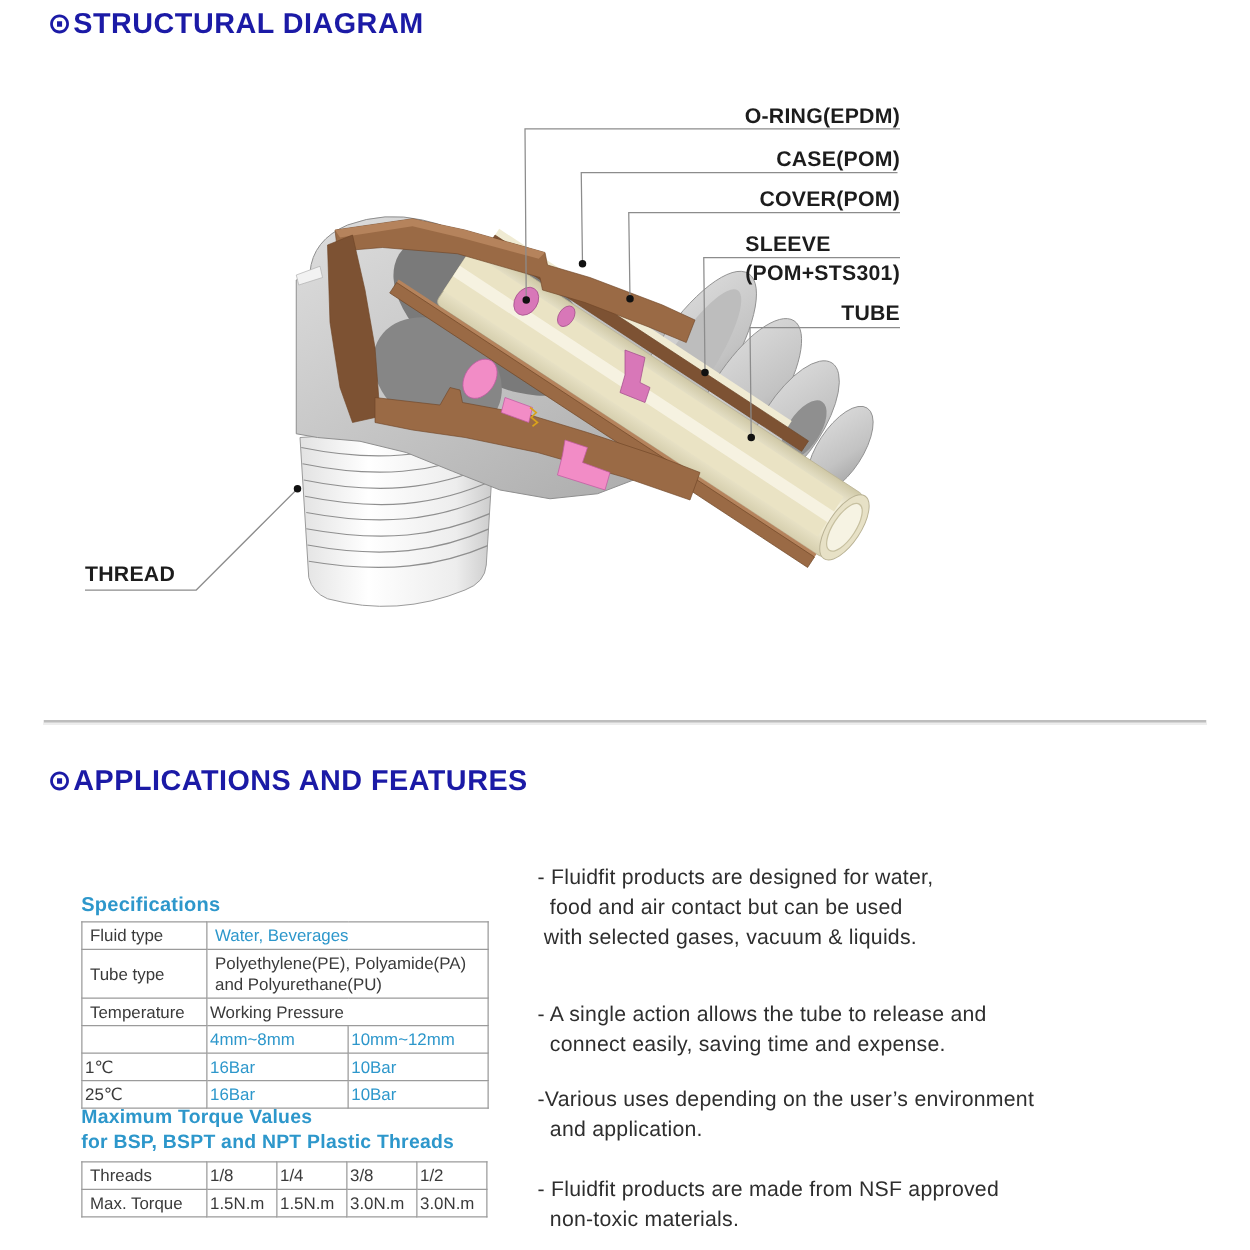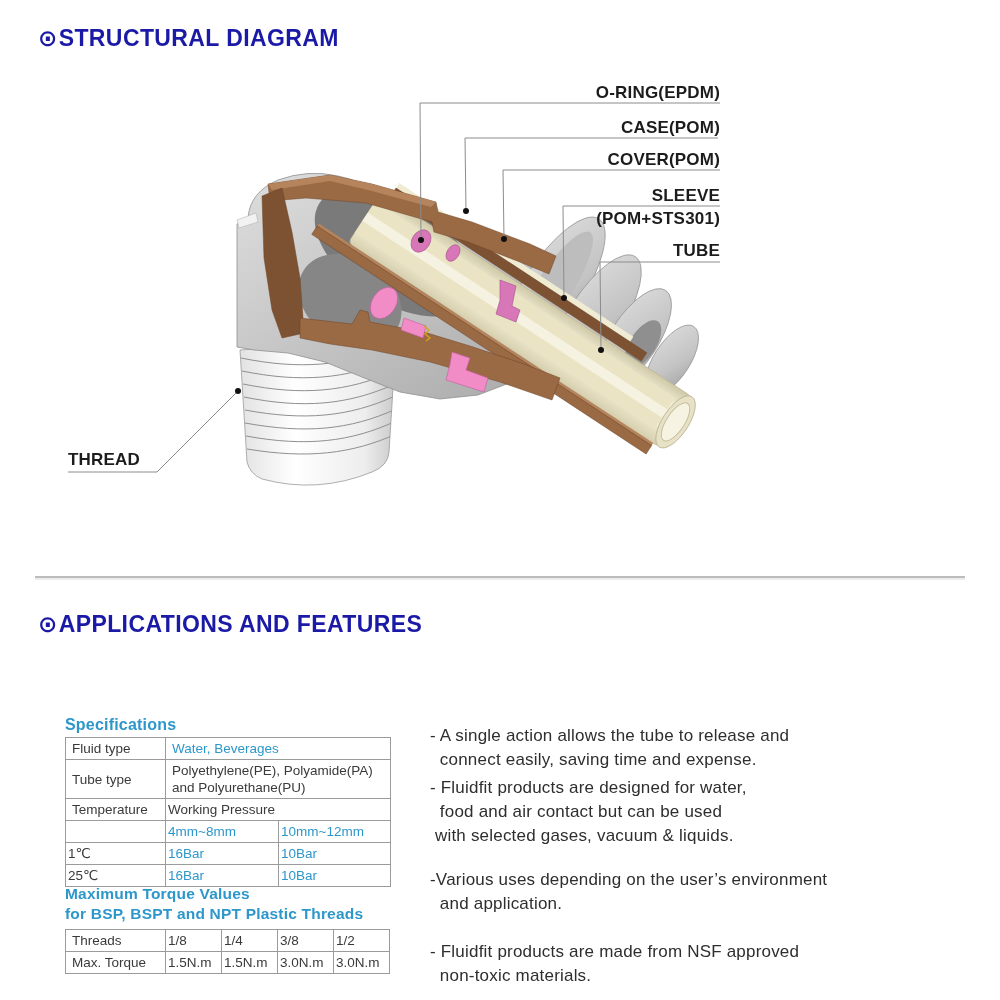--- a/index.html
+++ b/index.html
@@ -8,28 +8,28 @@
     font-family:"Liberation Sans","DejaVu Sans",sans-serif;
     color:var(--text_dark,#2a2a2a);
   }
   
   .sec-head{
     position:absolute;left:38px;
     font-size:23px;font-weight:bold;letter-spacing:.4px;
     color:var(--heading_blue,#1b1aa6);white-space:nowrap;
   }
   .sec-head .bullet{font-weight:bold;margin-right:1px;}
-  #head-structural{top:5px;margin-top:20px;}
+  #head-structural{top:5px;}
   #head-applications{top:611px;}
 
   
   #diagram-wrap{position:absolute;top:0;left:0;width:1000px;height:575px;}
   #diagram-svg{position:absolute;top:0;left:0;}
   .diagram-label{
-    position:absolute;right:280px;text-align:right;
+    position:absolute;right:280px;text-align:left;
     font-size:17px;font-weight:600;color:var(--label_dark,#1c1c1c);
     letter-spacing:.2px;white-space:nowrap;line-height:21px;
   }
   #lbl-oring{top:82px;}
   #lbl-case{top:117px;}
   #lbl-cover{top:149px;}
   #lbl-sleeve{top:184px;line-height:23px;}
   #lbl-tube{top:240px;margin-left:27px;}
   #lbl-thread{position:absolute;left:68px;top:450px;font-size:17px;font-weight:600;color:var(--label_dark,#1c1c1c);letter-spacing:.2px;}
 
@@ -292,22 +292,22 @@
       <td class="ctr">1.5N.m</td>
       <td class="ctr">1.5N.m</td>
       <td class="ctr">3.0N.m</td>
       <td class="ctr">3.0N.m</td>
     </tr>
   </tbody>
     </table>
 </div>
 
 <div id="features">
-  <p class="feature f2">- A single action allows the tube to release and
-  connect easily, saving time and expense.</p>
   <p class="feature f1">- Fluidfit products are designed for water,
   food and air contact but can be used
  with selected gases, vacuum &amp; liquids.</p>
+  <p class="feature f2">- A single action allows the tube to release and
+  connect easily, saving time and expense.</p>
   <p class="feature f4">-Various uses depending on the user’s environment
   and application.</p>
   <p class="feature f3">- Fluidfit products are made from NSF approved
   non-toxic materials.</p>
 </div>
 
 </body></html>

